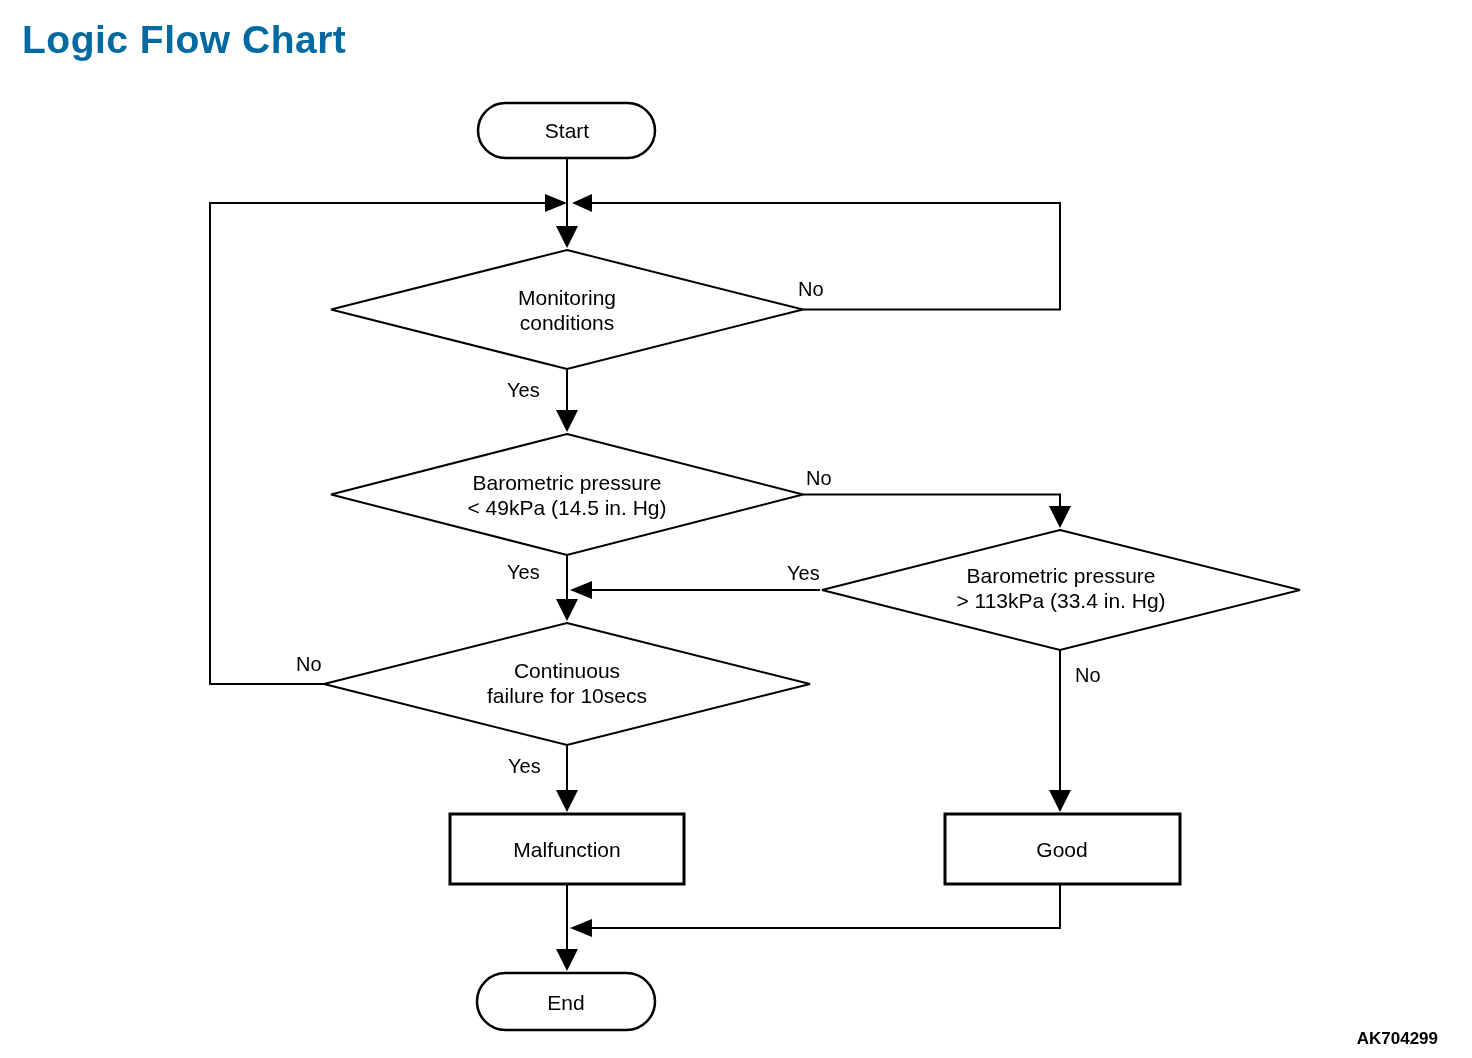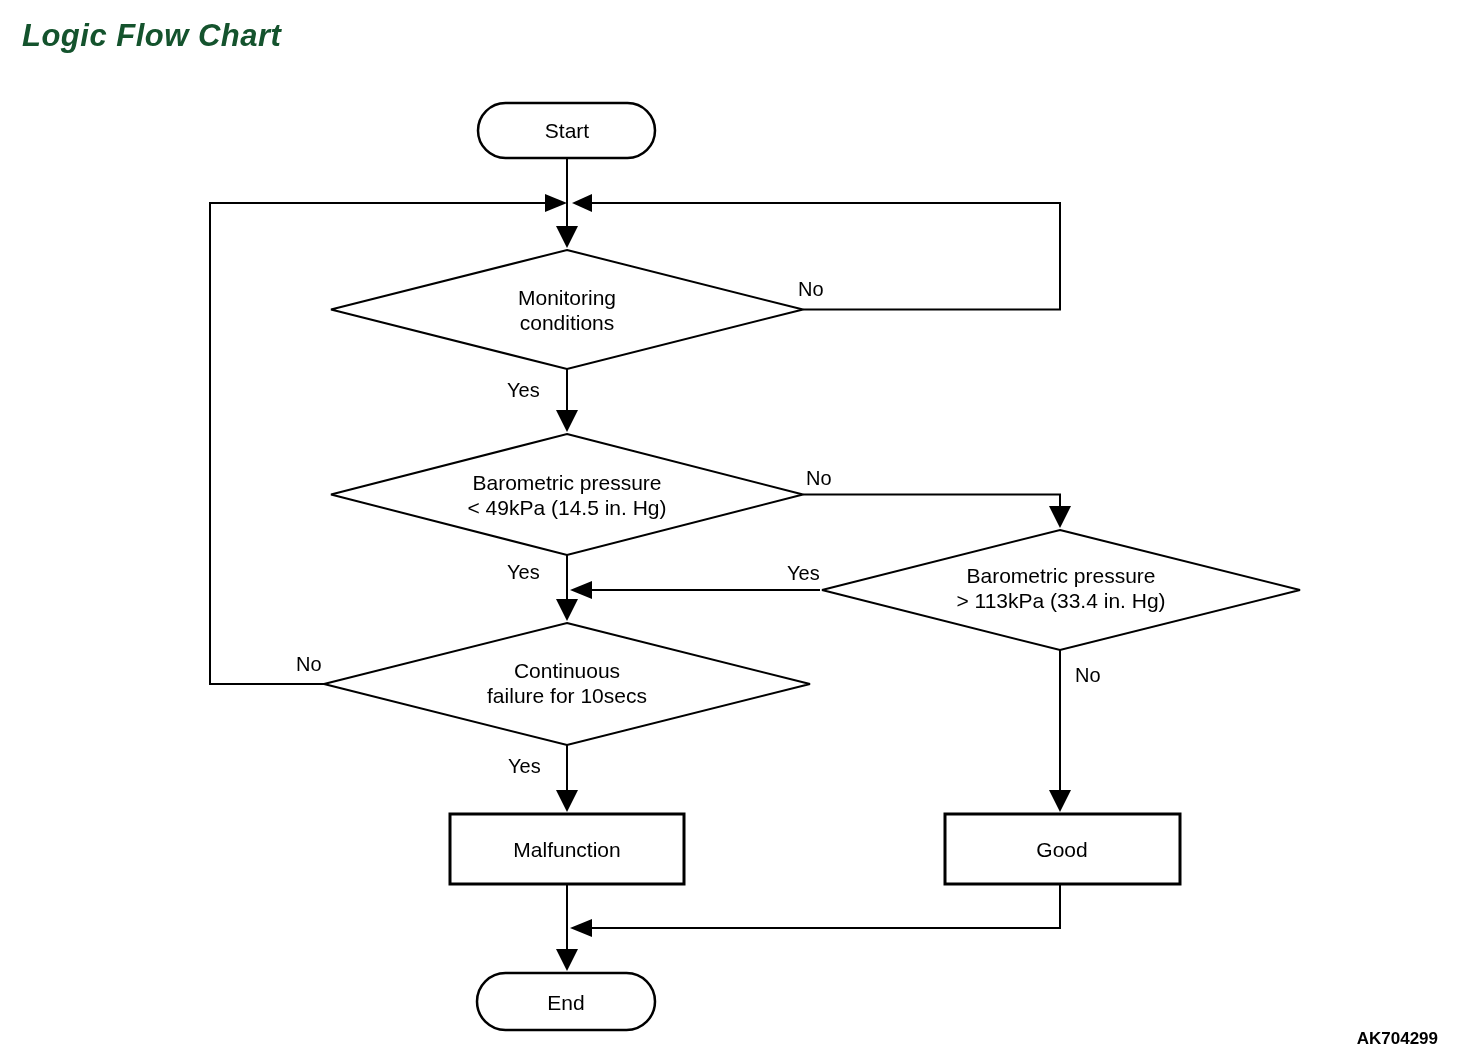--- a/index.html
+++ b/index.html
@@ -13,25 +13,24 @@
     width: 1472px;
     height: 1058px;
     background: #ffffff;
     overflow: hidden;
   }
   .page-title {
     position: absolute;
     left: 22px;
     top: 18px;
     margin: 0;
-    font-size: 31px;
+    font-size: 39px;
     font-weight: bold;
-    color: #14532d;
+    color: #0369a1;
     letter-spacing: 0.5px;
-    font-style: italic;
   }
   svg.flow {
     position: absolute;
     left: 0;
     top: 0;
   }
   svg.flow .shape {
     fill: none;
     stroke: #000000;
   }

